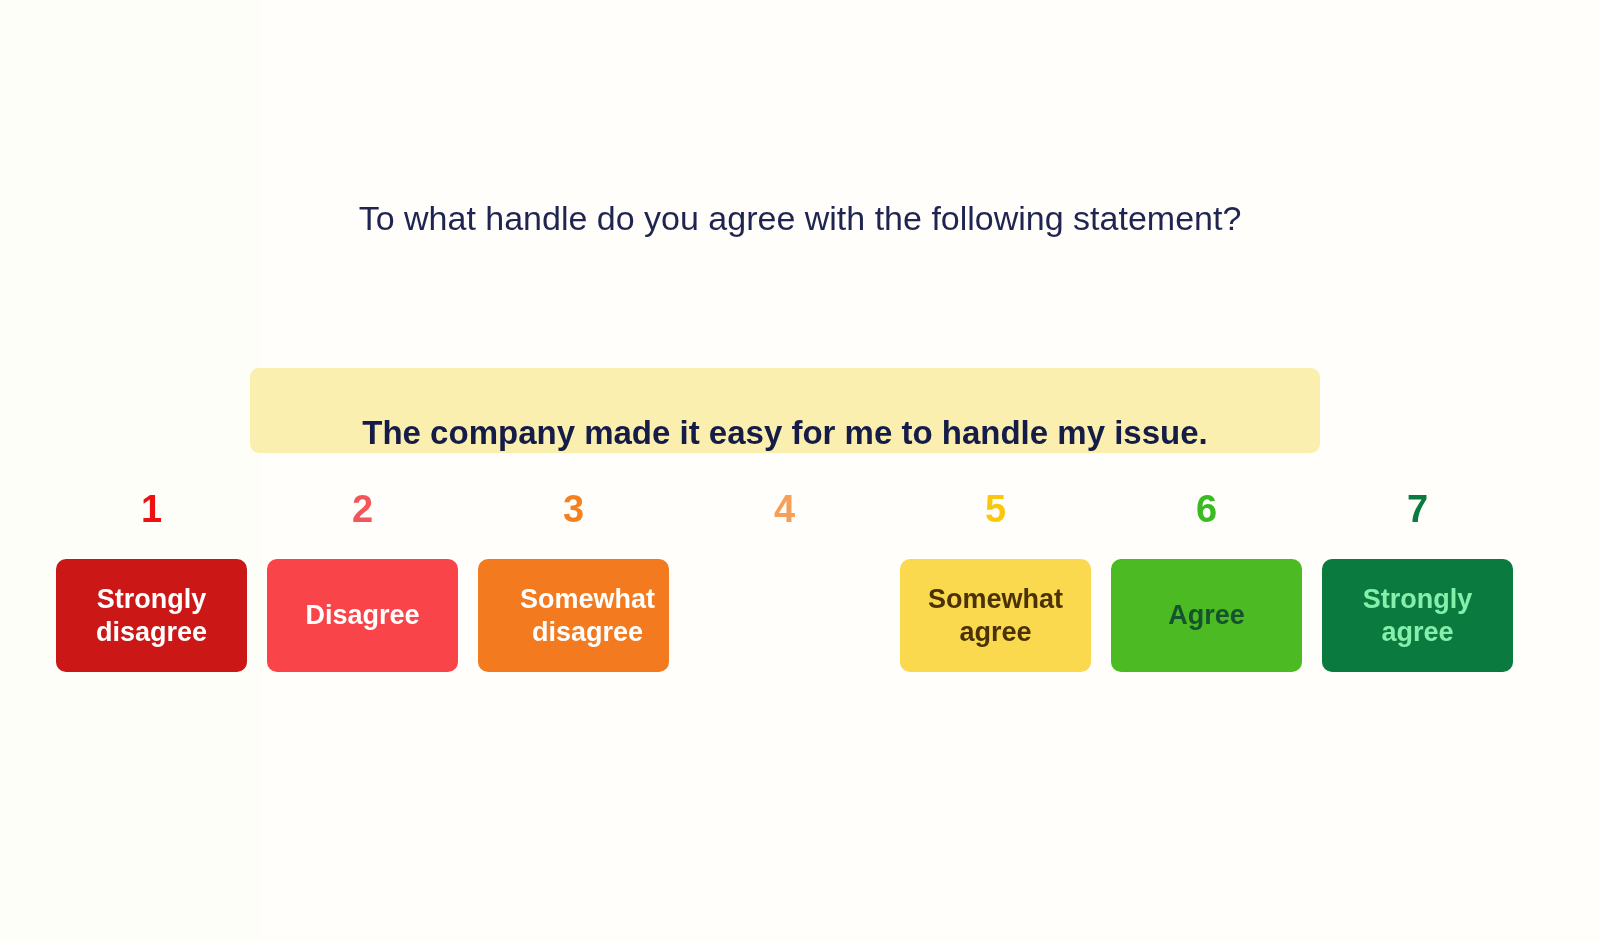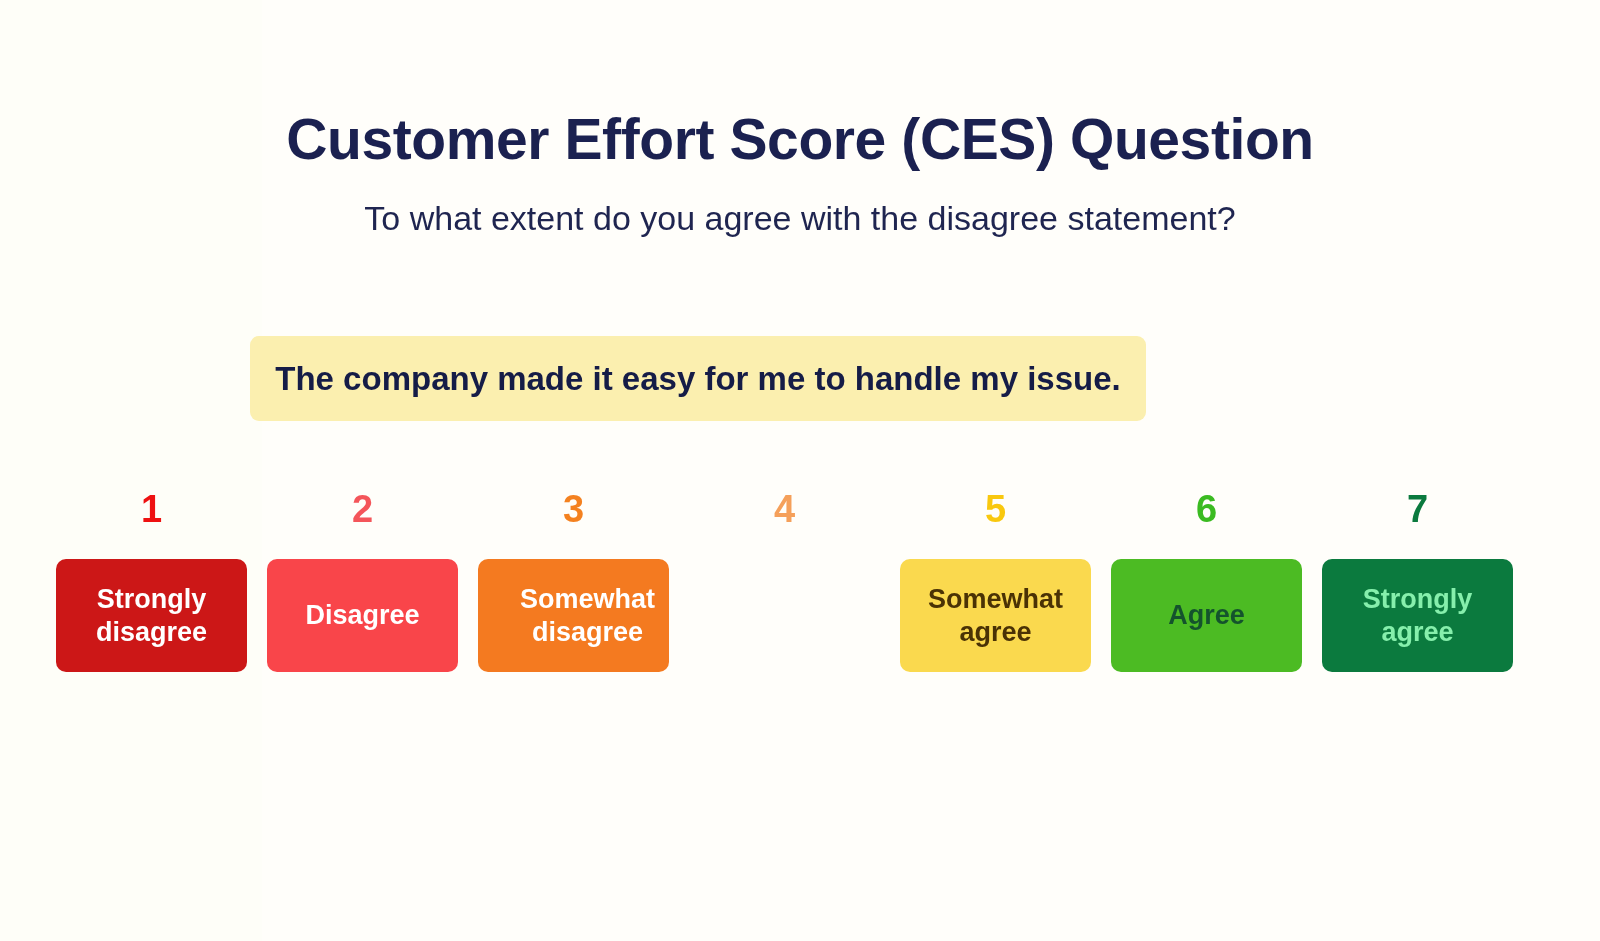--- a/index.html
+++ b/index.html
@@ -56,27 +56,27 @@
     text-align: center;
     font-size: 34px;
     font-weight: normal;
     color: #1F2550;
     line-height: 1.2;
   }
 
   .statement-banner {
     position: absolute;
     left: 250px;
-    top: 336px;
-    width: 896px;
+    top: 368px;
+    width: 1070px;
     height: 85px;
     background: #FBEFAF;
     border-radius: 9px;
     display: flex;
-    align-items: center;
+    align-items: flex-end;
     justify-content: center;
     box-sizing: border-box;
   }
   .statement-text {
     font-size: 33px;
     font-weight: bold;
     color: #151C47;
     text-align: center;
     line-height: 1.2;
   }
@@ -123,23 +123,22 @@
     line-height: 1.22;
   }
 </style>
 </head>
 <body style="background: rgb(254, 254, 248);">
 
 <div class="panel-edge"></div>
 
 <div class="page">
 
-  <div class="page-title" style="color: rgb(27, 33, 80);">Customer Effort Score (CES) Question</div>
 
-  <div class="page-subtitle" style="color: rgb(31, 37, 80);">To what extent do you agree with the disagree statement?</div>
+  <div class="page-subtitle" style="color: rgb(31, 37, 80);">To what handle do you agree with the following statement?</div>
 
   <div class="statement-banner" style="background: rgb(251, 239, 175);">
     <div class="statement-text" style="color: rgb(21, 28, 71);">The company made it easy for me to handle my issue.</div>
   </div>
 
   <div class="scale" id="scale-root">
       <div class="scale-col">
         <div class="scale-number" style="color: rgb(238, 17, 17);">1</div>
         <div class="scale-card" style="background: rgb(204, 23, 23);">
           <div class="scale-card-label" style="color: rgb(255, 255, 255);">Strongly disagree</div>

